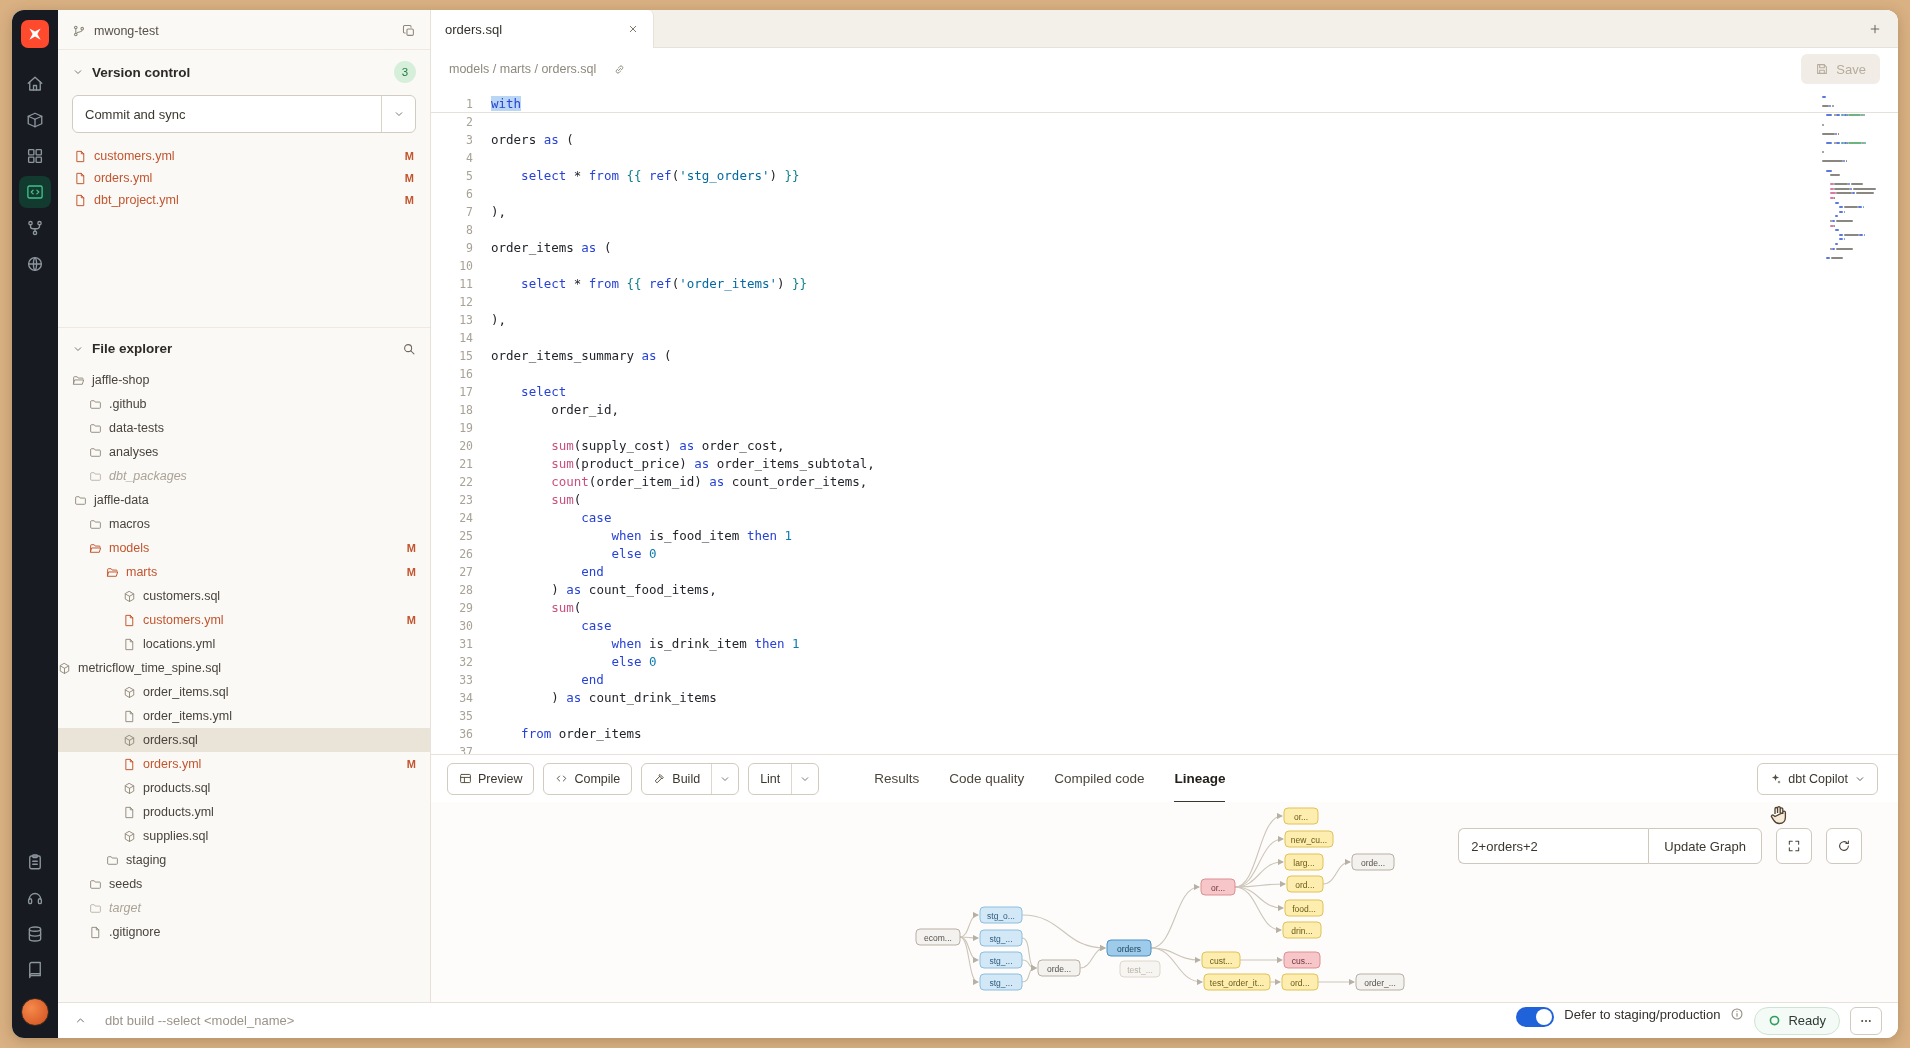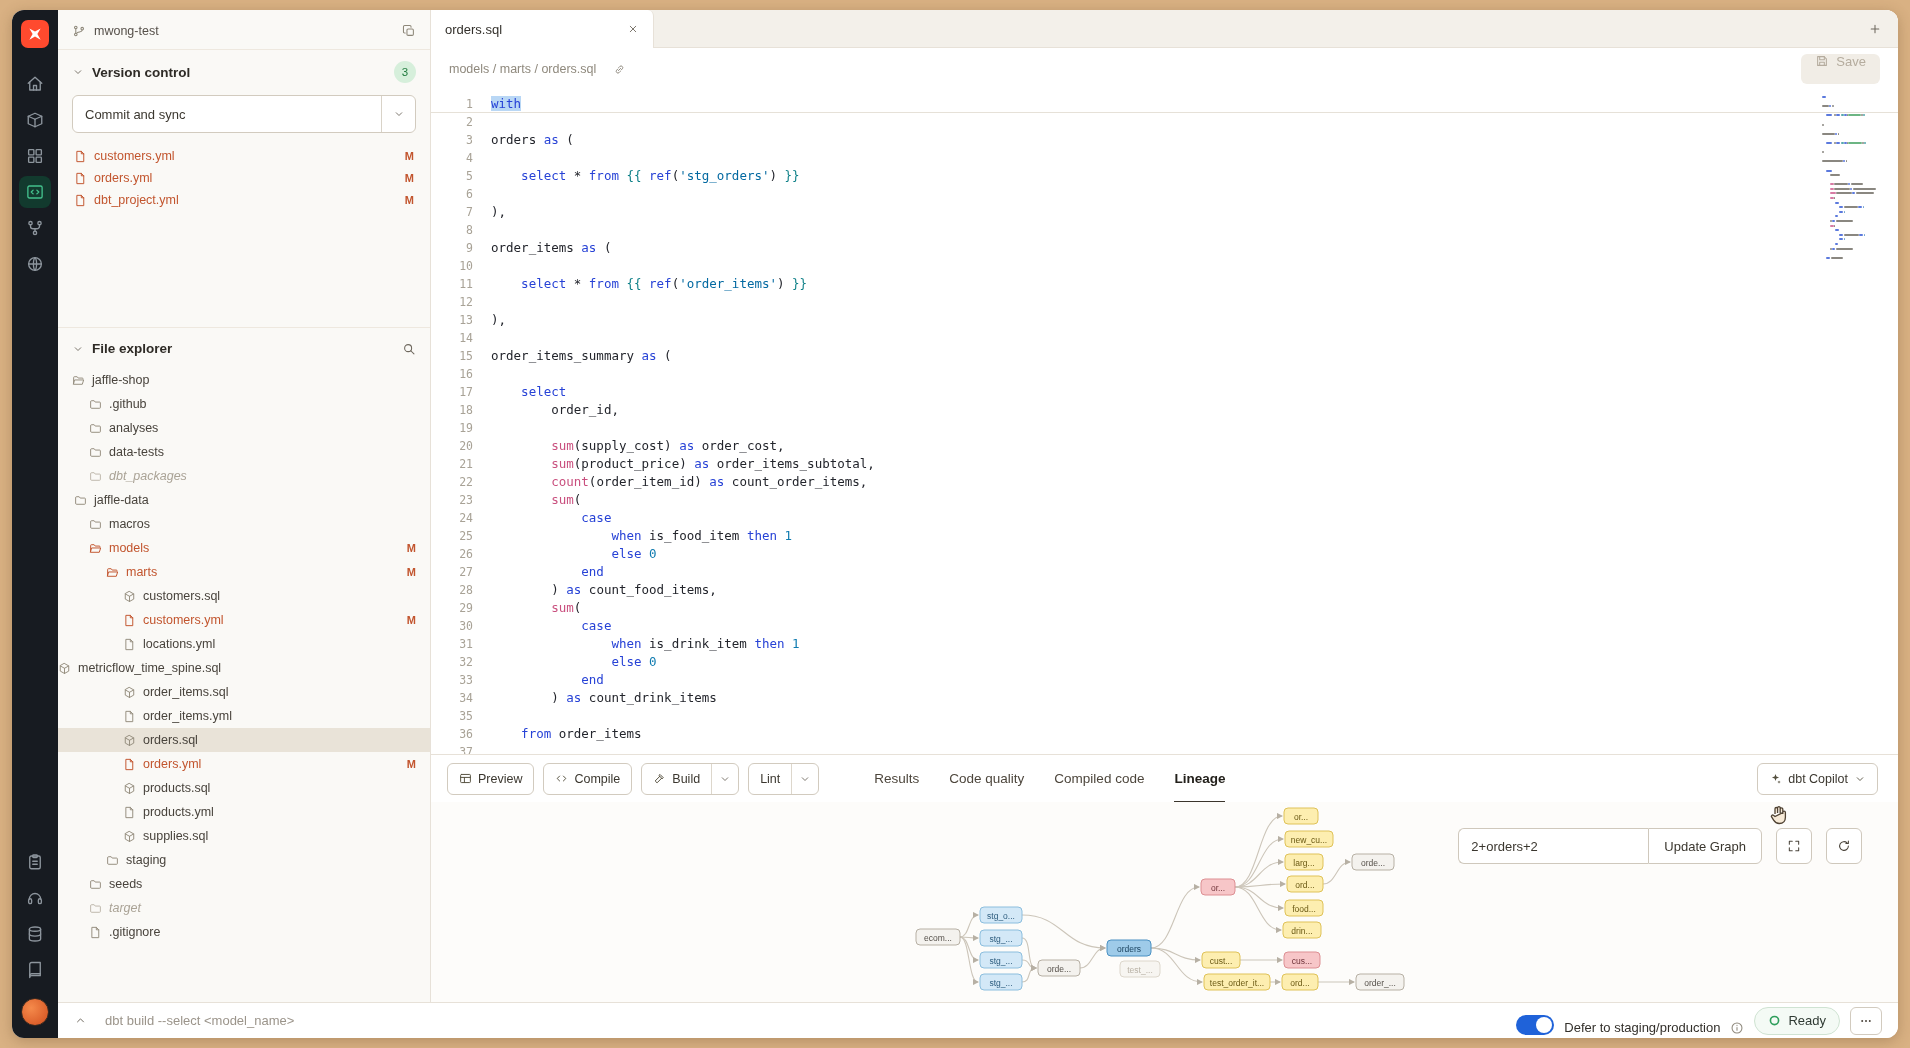--- a/index.html
+++ b/index.html
@@ -54,21 +54,21 @@
   
   .main{flex:1;display:flex;flex-direction:column;min-width:0;background:#fff}
   .tabstrip{height:38px;flex:0 0 38px;background:#f3f0ea;display:flex;align-items:stretch;position:relative;border-bottom:1px solid #e7e1d8}
   .tab{width:223px;background:#fff;display:flex;align-items:center;padding:0 14px;font-size:13px;color:#33302b;border-right:1px solid #e7e1d8;margin-bottom:-1px;border-top-right-radius:6px;cursor:pointer}
   .tab-label{flex:1}
   .tab-close{color:#6e685e;cursor:pointer}
   .tab-plus{position:absolute;right:16px;top:12px;color:#6e685e;cursor:pointer}
   .crumb-row{height:42px;flex:0 0 42px;display:flex;align-items:center;padding:0 18px;gap:10px}
   .crumb{font-size:12.5px;color:#8f897d;cursor:pointer}
   .crumb-link{width:26px;height:26px;border-radius:50%;color:#8f897d;display:flex;align-items:center;justify-content:center;cursor:pointer}
-  .save-btn{margin-left:auto;height:30px;padding:0 14px;border-radius:6px;border:none;background:#f1ede6;color:#b5ac9e;font-size:13px;display:flex;align-items:flex-start;gap:7px;font-family:inherit}
+  .save-btn{margin-left:auto;height:30px;padding:0 14px;border-radius:6px;border:none;background:#f1ede6;color:#b5ac9e;font-size:13px;display:flex;align-items:center;gap:7px;font-family:inherit}
   .save-btn .icon{color:#b5ac9e}
 
   .editor{flex:1;position:relative;overflow:hidden;background:#fff;font-family:"DejaVu Sans Mono",monospace;font-size:12.5px}
   #codeLines{padding-top:5px}
   .code-line{display:flex;height:18px;line-height:18px;white-space:pre;cursor:text}
   .code-line.first{border-bottom:1px solid #e6e1d8}
   .ln{width:60px;flex:0 0 60px;text-align:right;padding-right:18px;color:#a8a296;font-size:11.5px}
   .t-k{color:#2742d6}.t-f{color:#c94f7e}.t-s{color:#0369a1}.t-j{color:#0c7f87}.t-n{color:#0f7bb0}.t-p{color:#23252c}
   .sel{background:#b9d7f5}
   .minimap{position:absolute;top:6px;right:18px;width:58px}
@@ -91,21 +91,21 @@
   .lineage{height:200px;flex:0 0 200px;position:relative;background:#fdfcfa}
   .lin-controls{position:absolute;top:26px;right:36px;display:flex;align-items:center}
   .lin-input{width:190px;height:36px;border:1px solid #cfc8bc;border-right:none;border-radius:6px 0 0 6px;padding:0 12px;font-size:13px;color:#3b372f;font-family:inherit;background:#fff;outline:none}
   .lin-update{height:36px;padding:0 15px;border:1px solid #cfc8bc;border-radius:0 6px 6px 0;background:#fff;font-size:13px;color:#3b372f;font-family:inherit;cursor:pointer}
   .lin-icon-btn{width:36px;height:36px;border:1px solid #cfc8bc;border-radius:6px;background:#fff;margin-left:14px;display:flex;align-items:center;justify-content:center;color:#4b453c;cursor:pointer}
   .hand-cursor{position:absolute;left:1336px;top:0px;width:24px;height:24px;pointer-events:none}
 
   .statusbar{height:36px;flex:0 0 36px;border-top:1px solid #e7e1d8;background:#fff;display:flex;align-items:center;padding:0 16px;gap:8px}
   .sb-collapse{color:#6e685e;cursor:pointer}
   .sb-cmd{font-size:13px;color:#9b948a;margin-left:10px}
-  .sb-right{margin-left:auto;display:flex;align-items:flex-end;gap:10px}
+  .sb-right{margin-left:auto;display:flex;align-items:flex-start;gap:10px}
   .toggle{width:38px;height:20px;border-radius:10px;background:#1f62d9;position:relative;cursor:pointer}
   .toggle::after{content:"";position:absolute;right:2px;top:2px;width:16px;height:16px;border-radius:50%;background:#fff}
   .defer-label{font-size:13px;color:#33302b}
   .info-ic{color:#8f897d;cursor:pointer}
   .ready-pill{display:flex;align-items:center;gap:7px;height:28px;padding:0 13px;border:1px solid #cfe3d2;background:#f4faf5;border-radius:14px;font-size:13px;color:#2f3a33}
   .more-btn{width:32px;height:28px;border:1px solid #d2cbbf;border-radius:6px;display:flex;align-items:center;justify-content:center;color:#4b453c;cursor:pointer}
 </style>
 </head>
 <body>
 
@@ -304,29 +304,29 @@
                 </svg>
               </span>
               <span>.github</span>
             </div>
             <div class="tree-row" style="padding-left: 31px;">
               <span class="icon i13">
                 <svg viewBox="0 0 24 24" fill="none" stroke="currentColor" stroke-width="1.8" stroke-linecap="round" stroke-linejoin="round">
                   <path d="M3 6.5A1.5 1.5 0 0 1 4.5 5h5l2 2.5h8A1.5 1.5 0 0 1 21 9v8.5A1.5 1.5 0 0 1 19.5 19h-15A1.5 1.5 0 0 1 3 17.5z"></path>
                 </svg>
               </span>
+              <span>data-tests</span>
+            </div>
+            <div class="tree-row" style="padding-left: 31px;">
+              <span class="icon i13">
+                <svg viewBox="0 0 24 24" fill="none" stroke="currentColor" stroke-width="1.8" stroke-linecap="round" stroke-linejoin="round">
+                  <path d="M3 6.5A1.5 1.5 0 0 1 4.5 5h5l2 2.5h8A1.5 1.5 0 0 1 21 9v8.5A1.5 1.5 0 0 1 19.5 19h-15A1.5 1.5 0 0 1 3 17.5z"></path>
+                </svg>
+              </span>
               <span>analyses</span>
-            </div>
-            <div class="tree-row" style="padding-left: 31px;">
-              <span class="icon i13">
-                <svg viewBox="0 0 24 24" fill="none" stroke="currentColor" stroke-width="1.8" stroke-linecap="round" stroke-linejoin="round">
-                  <path d="M3 6.5A1.5 1.5 0 0 1 4.5 5h5l2 2.5h8A1.5 1.5 0 0 1 21 9v8.5A1.5 1.5 0 0 1 19.5 19h-15A1.5 1.5 0 0 1 3 17.5z"></path>
-                </svg>
-              </span>
-              <span>data-tests</span>
             </div>
             <div class="tree-row muted" style="padding-left: 31px;">
               <span class="icon i13">
                 <svg viewBox="0 0 24 24" fill="none" stroke="currentColor" stroke-width="1.8" stroke-linecap="round" stroke-linejoin="round">
                   <path d="M3 6.5A1.5 1.5 0 0 1 4.5 5h5l2 2.5h8A1.5 1.5 0 0 1 21 9v8.5A1.5 1.5 0 0 1 19.5 19h-15A1.5 1.5 0 0 1 3 17.5z"></path>
                 </svg>
               </span>
               <span>dbt_packages</span>
             </div>
             <div class="tree-row" style="padding-left: 16px;">

